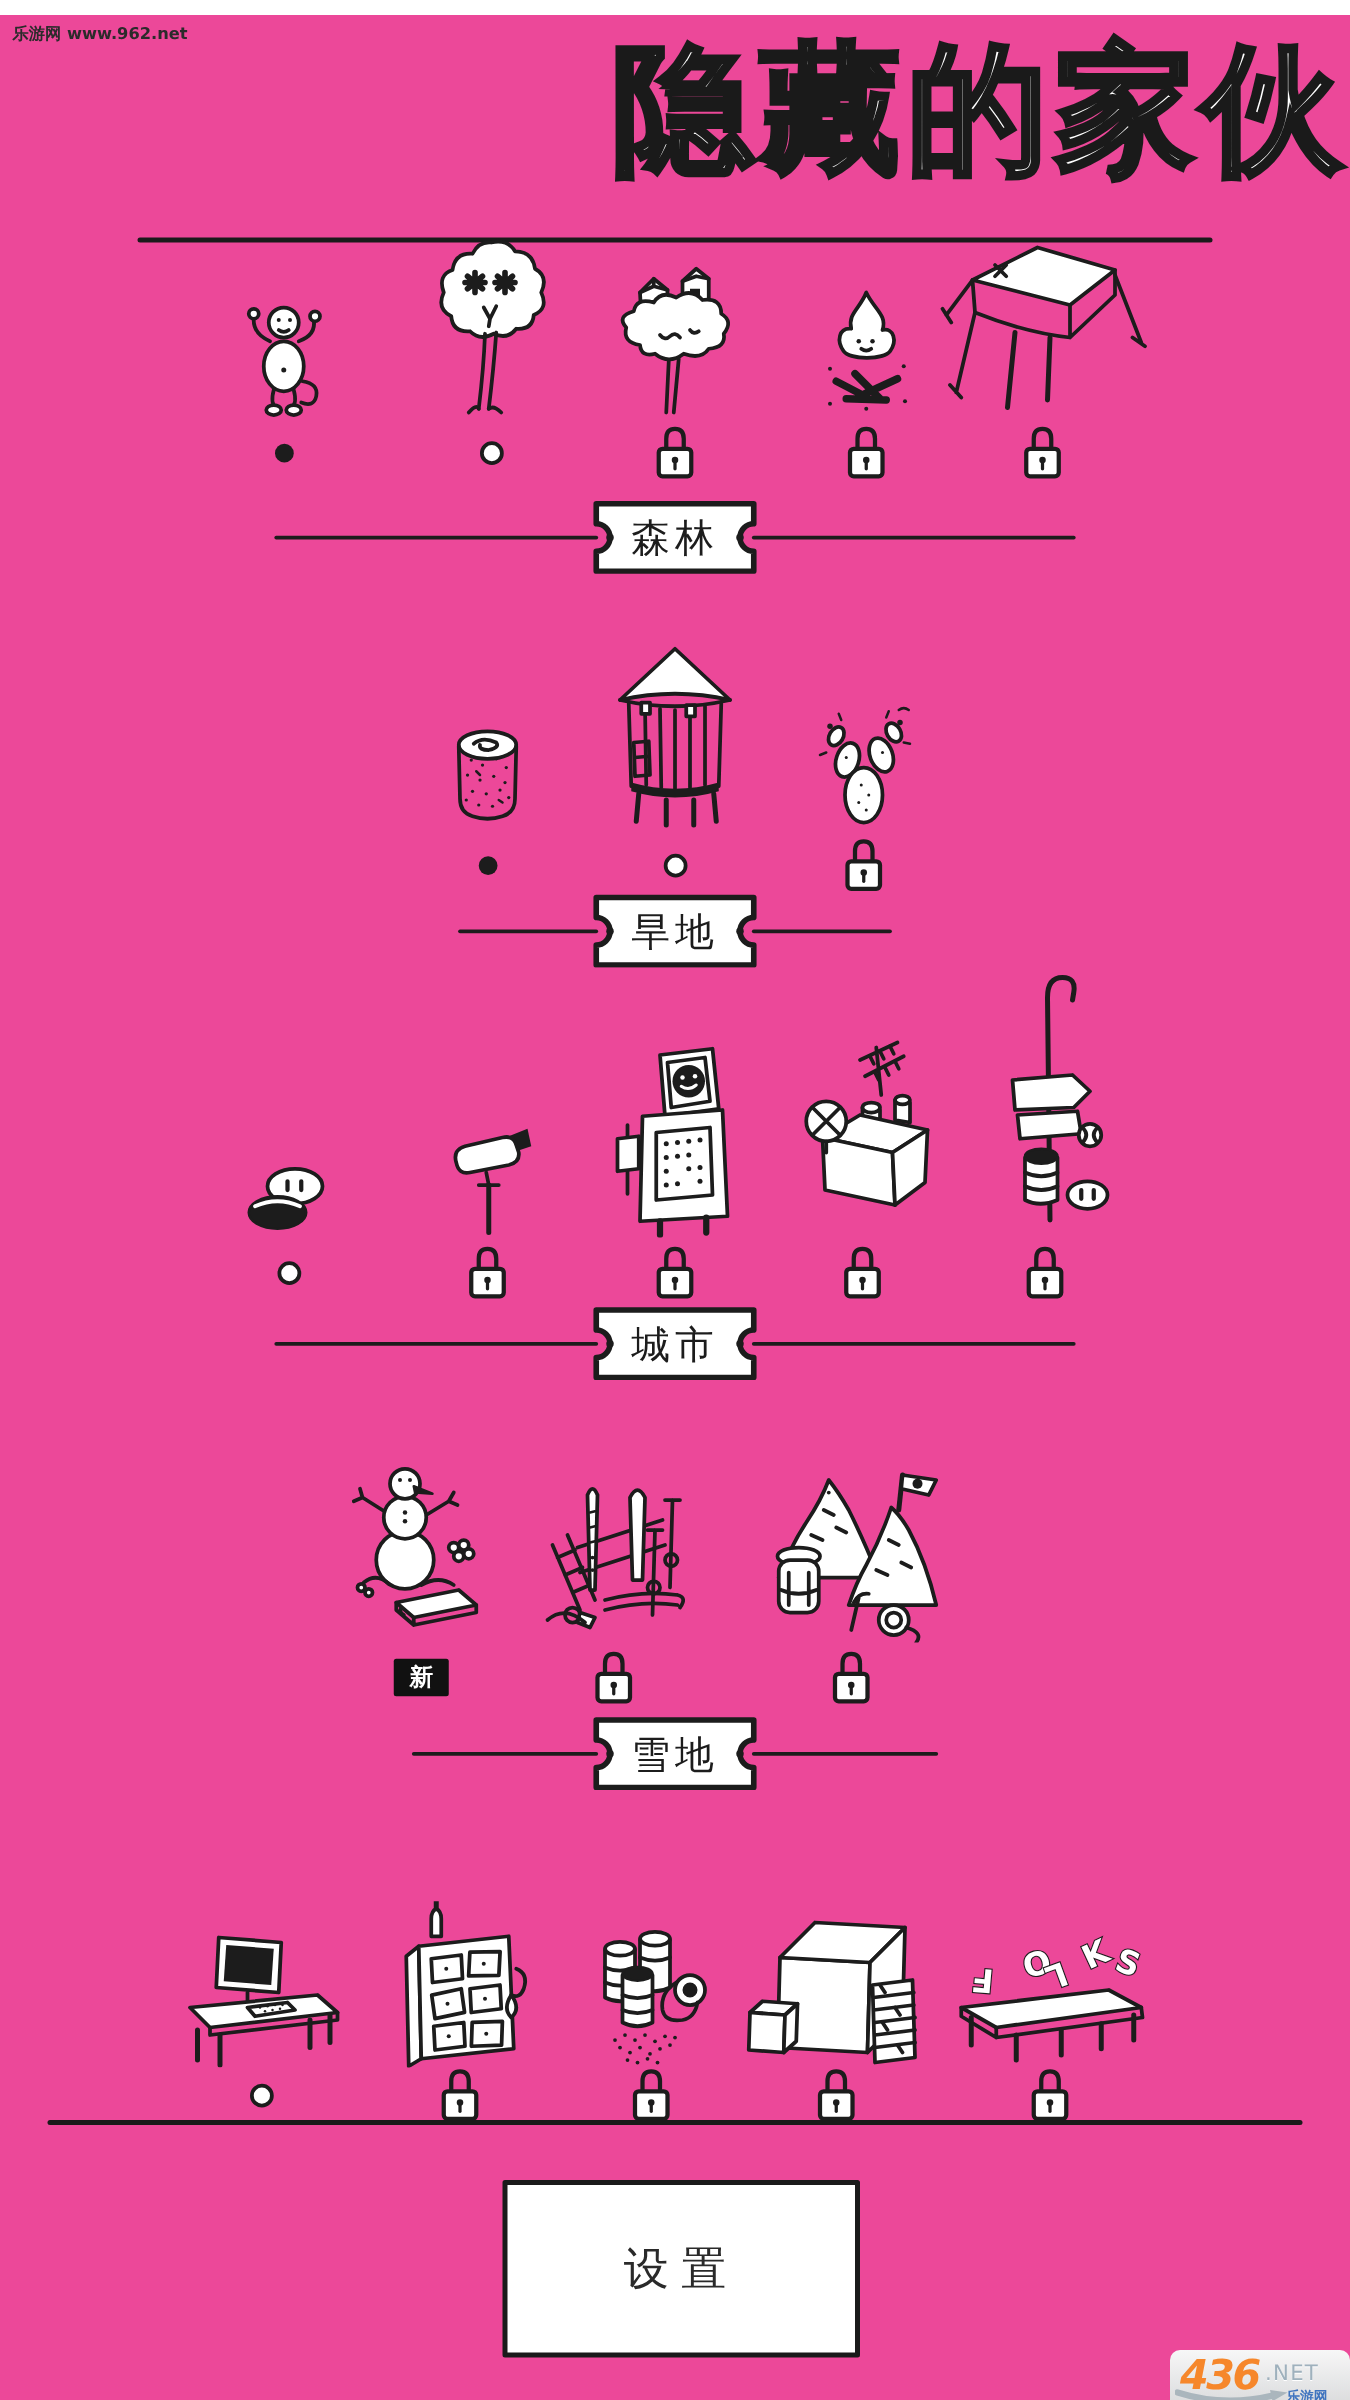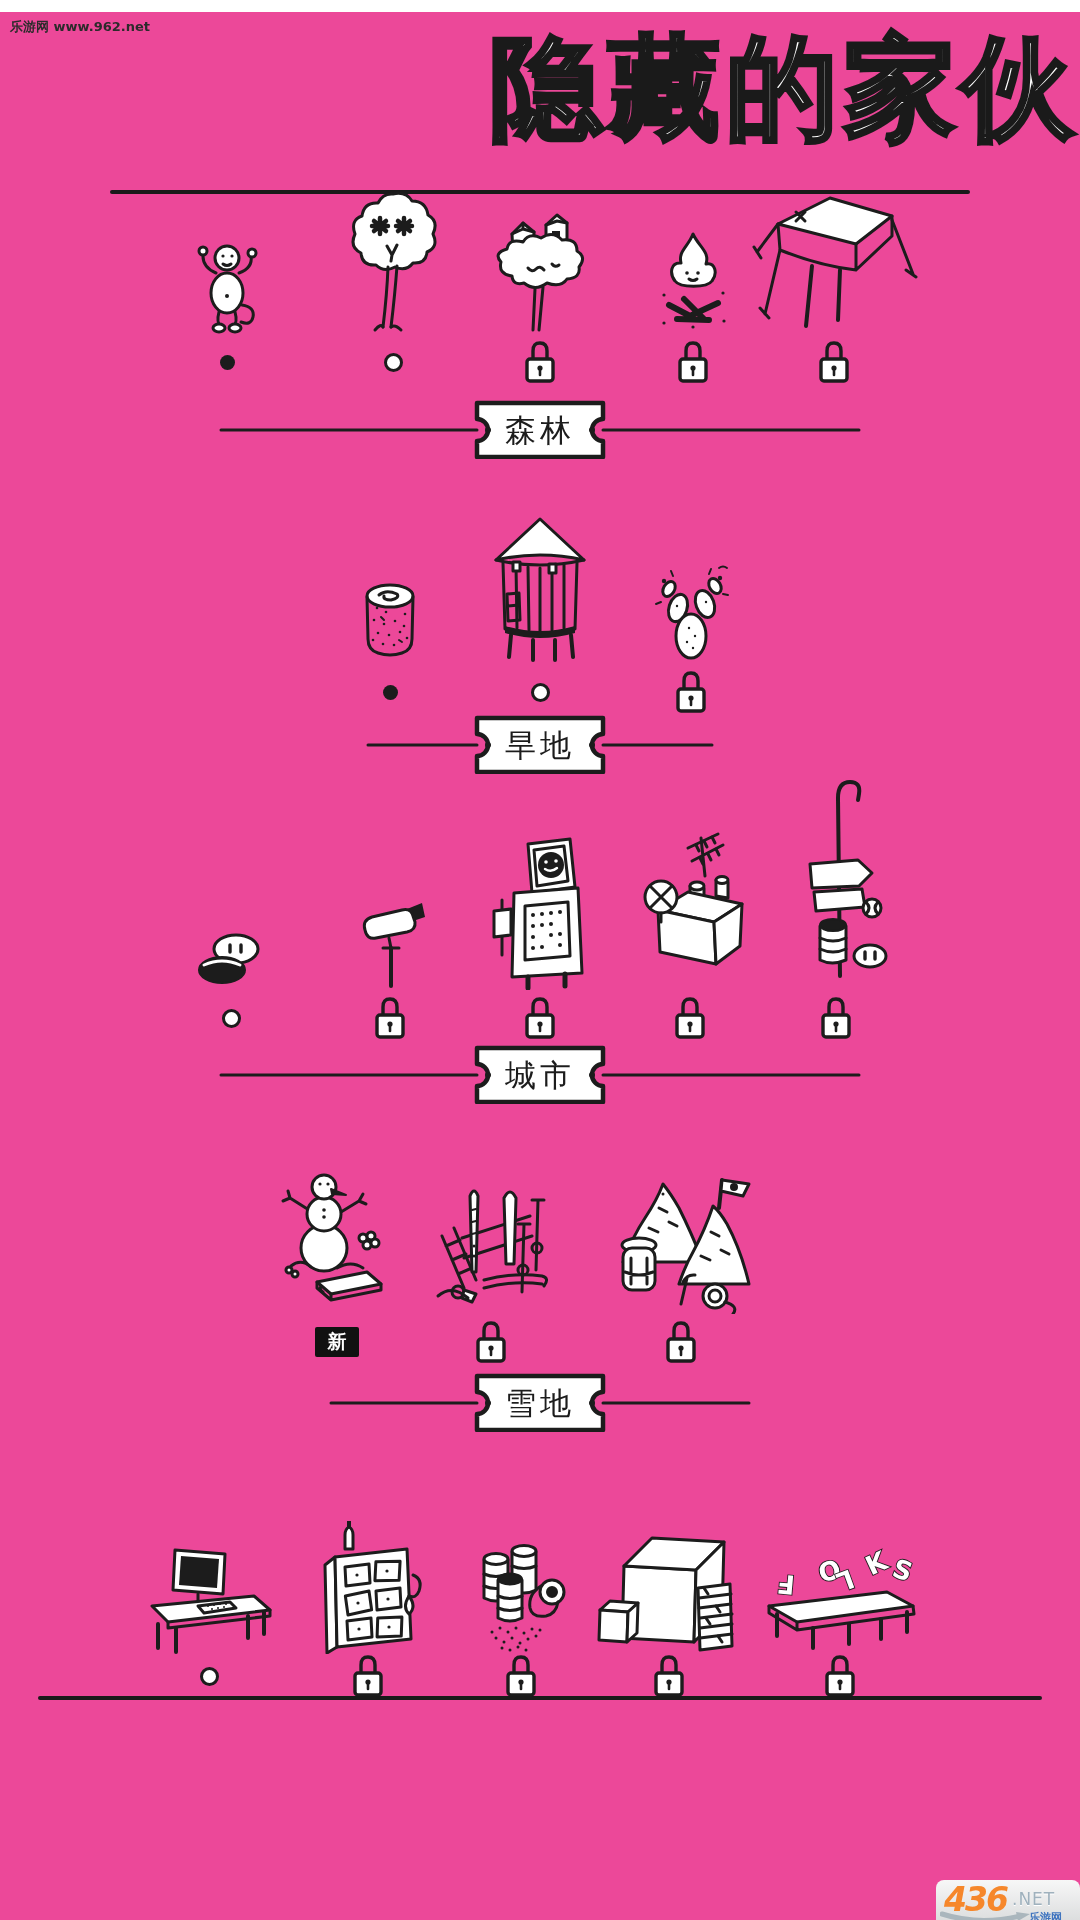--- a/index.html
+++ b/index.html
@@ -656,20 +656,23 @@
           <rect class="inkw" x="5" y="21" width="26" height="22" rx="3" style="stroke-width:3.4"></rect>
           <circle class="fill" cx="18" cy="30" r="2.6"></circle>
             <path class="ink" style="stroke-width:2.6" d="M18,32 L18,37"></path>
         </svg>
       </div>
     </div>
   </section>
 
   <div class="rule bottom"></div>
 
+  <div class="settings-btn">
+    <span>设置</span>
+  </div>
 
   <div class="logo">
     <span class="logo-962">436</span>
     <span class="logo-net">.NET</span>
     <svg class="logo-swoosh" width="92" height="16" viewBox="0 0 92 16">
       <path d="M2,4 Q40,16 80,6" fill="none" stroke="#aab6bd" stroke-width="5" stroke-linecap="round"></path>
       <path d="M76,2 L90,4 L78,11 Z" fill="#aab6bd"></path>
     </svg>
     <span class="logo-site">乐游网</span>
   </div>

